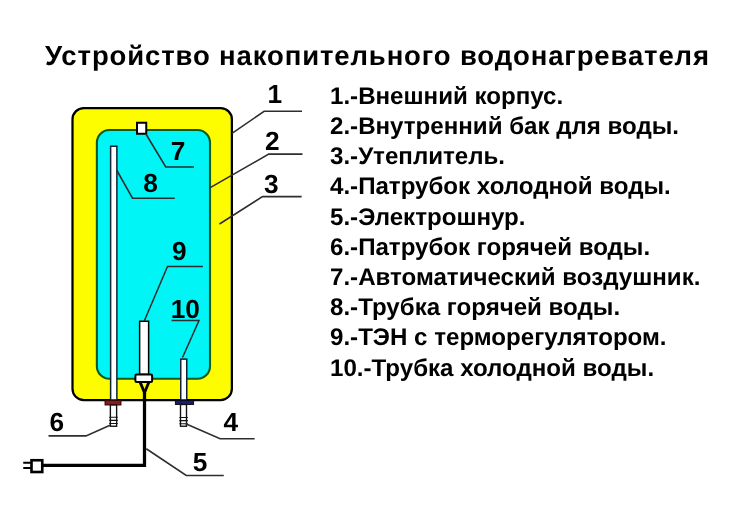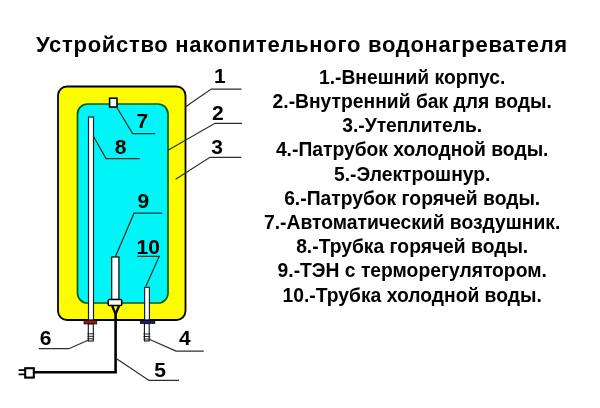--- a/index.html
+++ b/index.html
@@ -1,21 +1,21 @@
 <!DOCTYPE html>
 <html><head>
 <meta charset="utf-8">
 <style>
 html,body{margin:0;padding:0;}
 body{width:600px;height:408px;background:#ffffff;position:relative;overflow:hidden;
      font-family:"Liberation Sans", sans-serif;}
 #title{position:absolute;left:0;top:31.5px;left:2px;width:600px;text-align:center;
        font-size:22px;letter-spacing:0.7px;font-weight:bold;color:#000;white-space:nowrap;}
 #list{position:absolute;left:264px;top:65.8px;font-size:19.3px;font-weight:bold;
-      line-height:24.2px;color:#000;white-space:nowrap;text-align:center;}
+      line-height:24.2px;color:#000;white-space:nowrap;}
 svg{position:absolute;left:0;top:0;}
 </style>
 </head>
 <body>
 <div id="title">Устройство накопительного водонагревателя</div>
 <div id="list">1.-Внешний корпус.<br>2.-Внутренний бак для воды.<br>3.-Утеплитель.<br>4.-Патрубок холодной воды.<br>5.-Электрошнур.<br>6.-Патрубок горячей воды.<br>7.-Автоматический воздушник.<br>8.-Трубка горячей воды.<br>9.-ТЭН с терморегулятором.<br>10.-Трубка холодной воды.</div>
 <svg width="600" height="408" viewBox="0 0 600 408">
 
   <rect x="58" y="86.5" width="127.5" height="233.5" rx="9" ry="9" fill="#fdfd00" stroke="#000" stroke-width="1.8"></rect>
 

